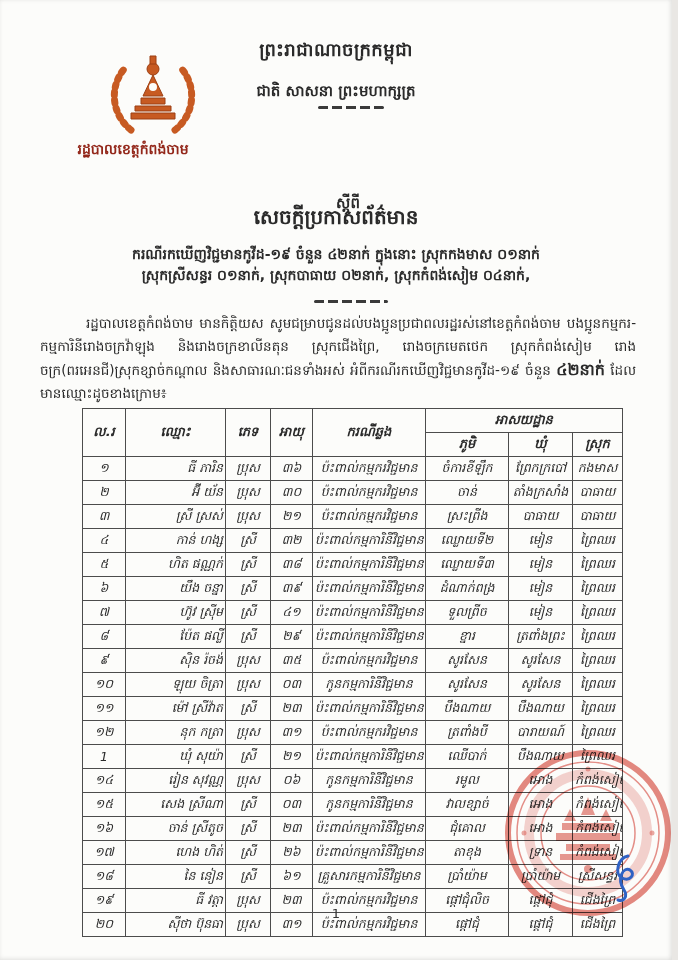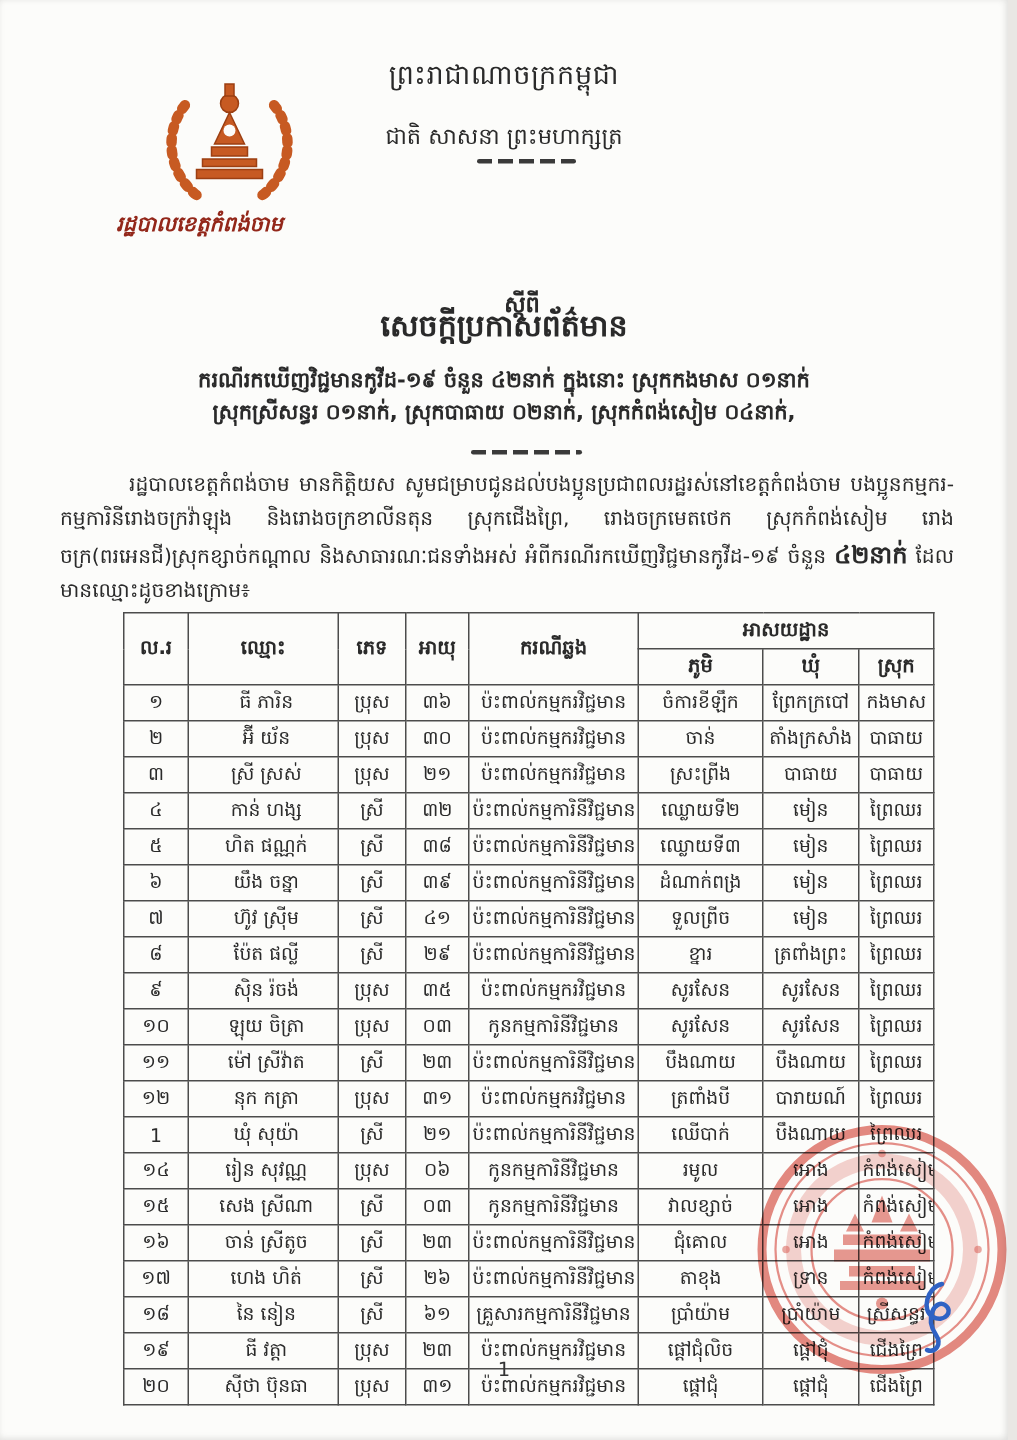--- a/index.html
+++ b/index.html
@@ -8,59 +8,59 @@
     background:#e9e7e4;
     font-family:"DejaVu Sans","Liberation Sans",sans-serif;
     color:#2a2a2a;
   }
   .page{
     position:absolute;left:0;top:0;width:672px;height:960px;
     background:#fcfcfa;overflow:hidden;
     box-shadow:inset -2px 0 4px rgba(0,0,0,.08), inset 0 -2px 4px rgba(0,0,0,.05);
   }
   
-  .kingdom{position:absolute;left:0;top:38px;width:100%;text-align:center;font-weight:normal;}
+  .kingdom{position:absolute;left:0;top:38px;width:100%;text-align:center;font-weight:bold;}
   .kingdom .l1{font-size:18px;letter-spacing:.5px;}
   .kingdom .l2{font-size:15px;margin-top:16px;}
   .orn{
     position:absolute;height:3px;width:66px;left:318px;
     background:repeating-linear-gradient(90deg,#3a3a3a 0 10px,transparent 10px 14px);
     border-radius:2px;
   }
   .orn.o1{top:106px;}
   .orn.o2{top:300px;width:74px;left:314px;}
   .logo-wrap{position:absolute;left:88px;top:52px;width:130px;text-align:center;}
   .logo-wrap svg{display:block;margin:0 auto;}
   .org-name{
     position:absolute;left:18px;top:140px;width:230px;text-align:center;
-    color:#93271a;font-weight:bold;font-size:14px;font-style:italic;
+    color:#93271a;font-weight:bold;font-size:14px;
   }
   
   .doc-title{position:absolute;left:0;top:164px;width:100%;text-align:center;font-weight:bold;font-size:20px;margin-top:40px;}
   .doc-subtitle{position:absolute;left:0;top:193px;width:100%;text-align:center;font-weight:bold;font-size:15px;margin-left:12px;}
   .subject{position:absolute;left:24px;top:216px;width:624px;text-align:center;font-weight:bold;font-size:14px;line-height:21px;margin-top:28px;}
   .subject div{white-space:nowrap;}
   
   .body-par{
     position:absolute;left:40px;top:312px;width:596px;
     font-size:13.5px;line-height:23px;text-align:justify;
   }
   .body-par .indent{display:inline-block;width:46px;}
   .body-par b{font-size:16px;}
   
   .tbl{
     position:absolute;left:82px;top:408px;width:540px;
-    border-collapse:collapse;table-layout:fixed;font-size:12.5px;
+    border-collapse:collapse;table-layout:fixed;font-size:12.5px;font-style:italic;
   }
   .tbl th,.tbl td{
     border:1px solid #4c4c4c;padding:0 2px;height:23px;
     text-align:center;vertical-align:middle;overflow:hidden;white-space:nowrap;
   }
   .tbl thead th{font-weight:bold;font-size:13px;}
-  .tbl td.name{text-align:center;padding-left:6px;}
+  .tbl td.name{text-align:right;padding-left:6px;}
   
   .page-num{position:absolute;left:0;top:906px;width:672px;text-align:center;font-size:13px;color:#333;}
   
   .stamp{
     position:absolute;left:504px;top:749px;width:168px;height:168px;
     mix-blend-mode:multiply;opacity:.85;pointer-events:none;
   }
   .signature{position:absolute;left:598px;top:848px;width:60px;height:60px;pointer-events:none;}
 </style>
 </head>

